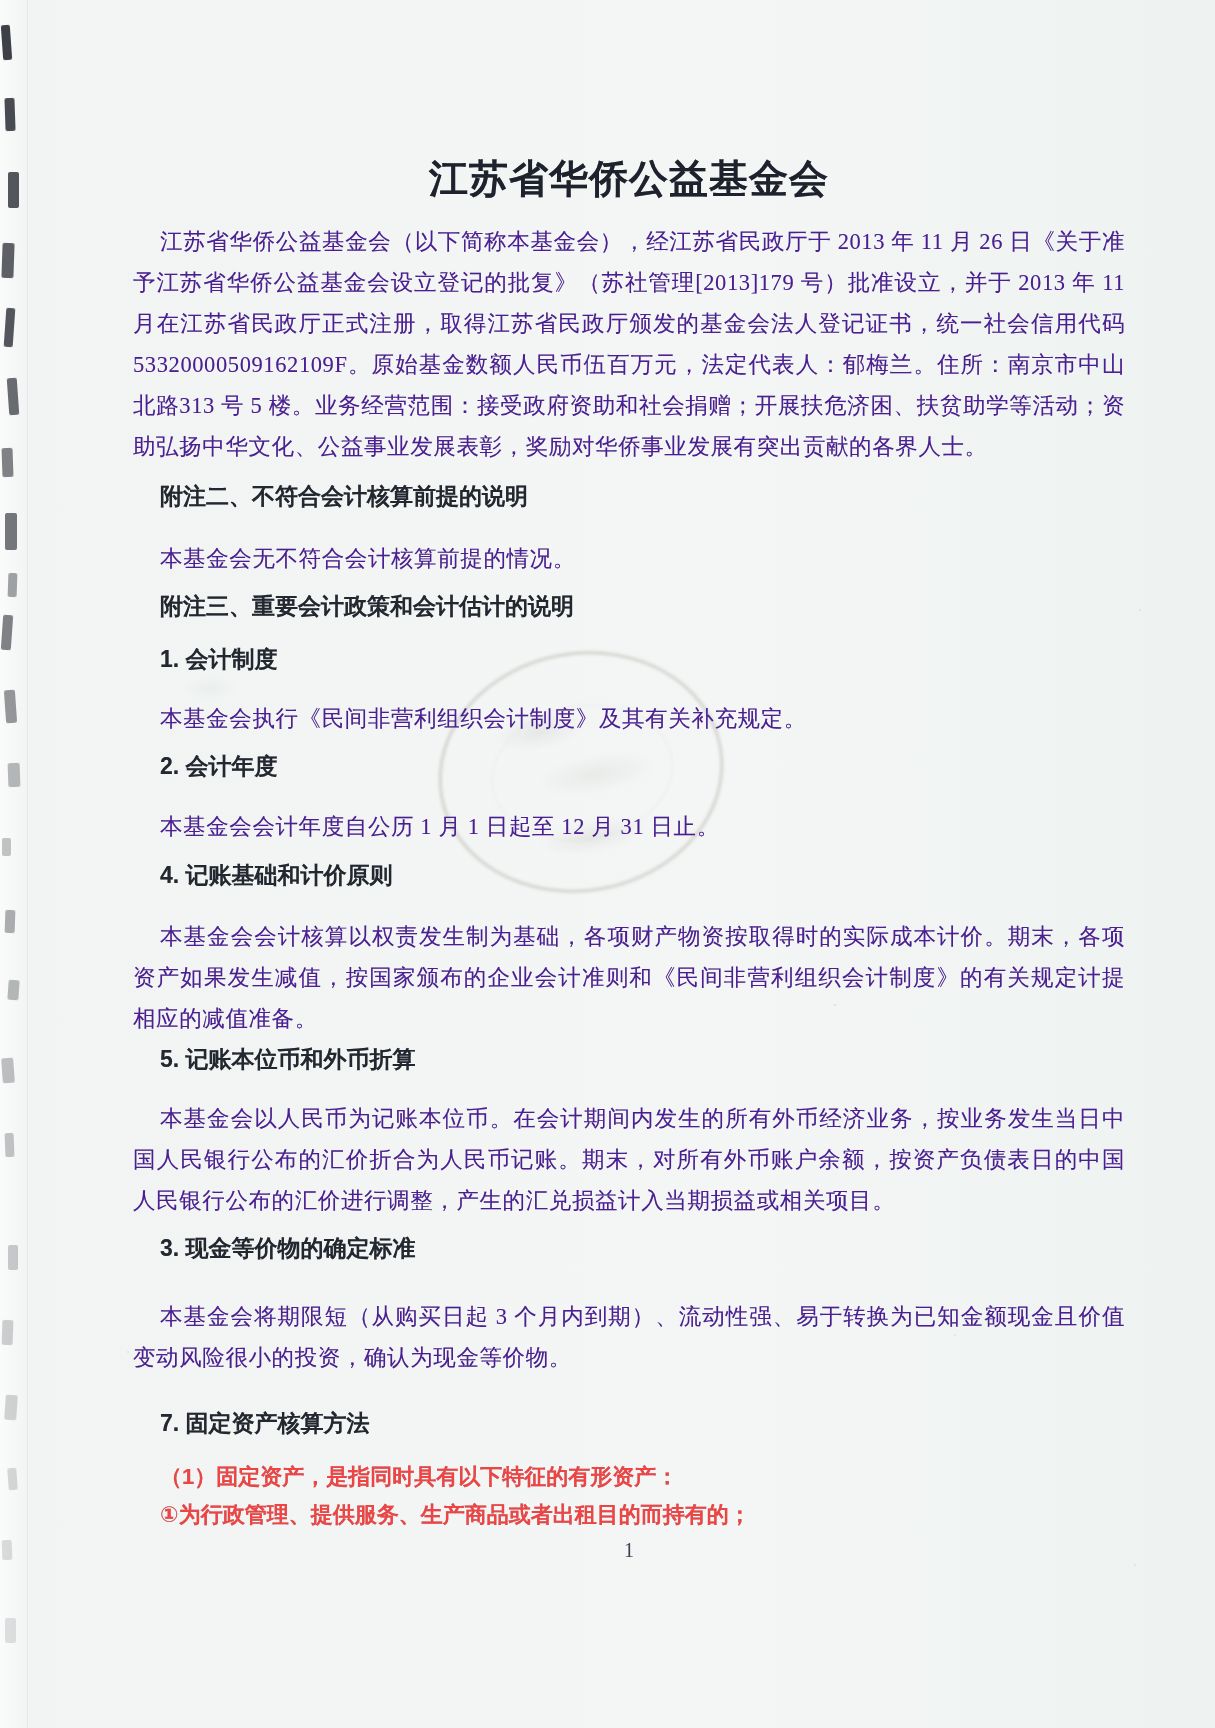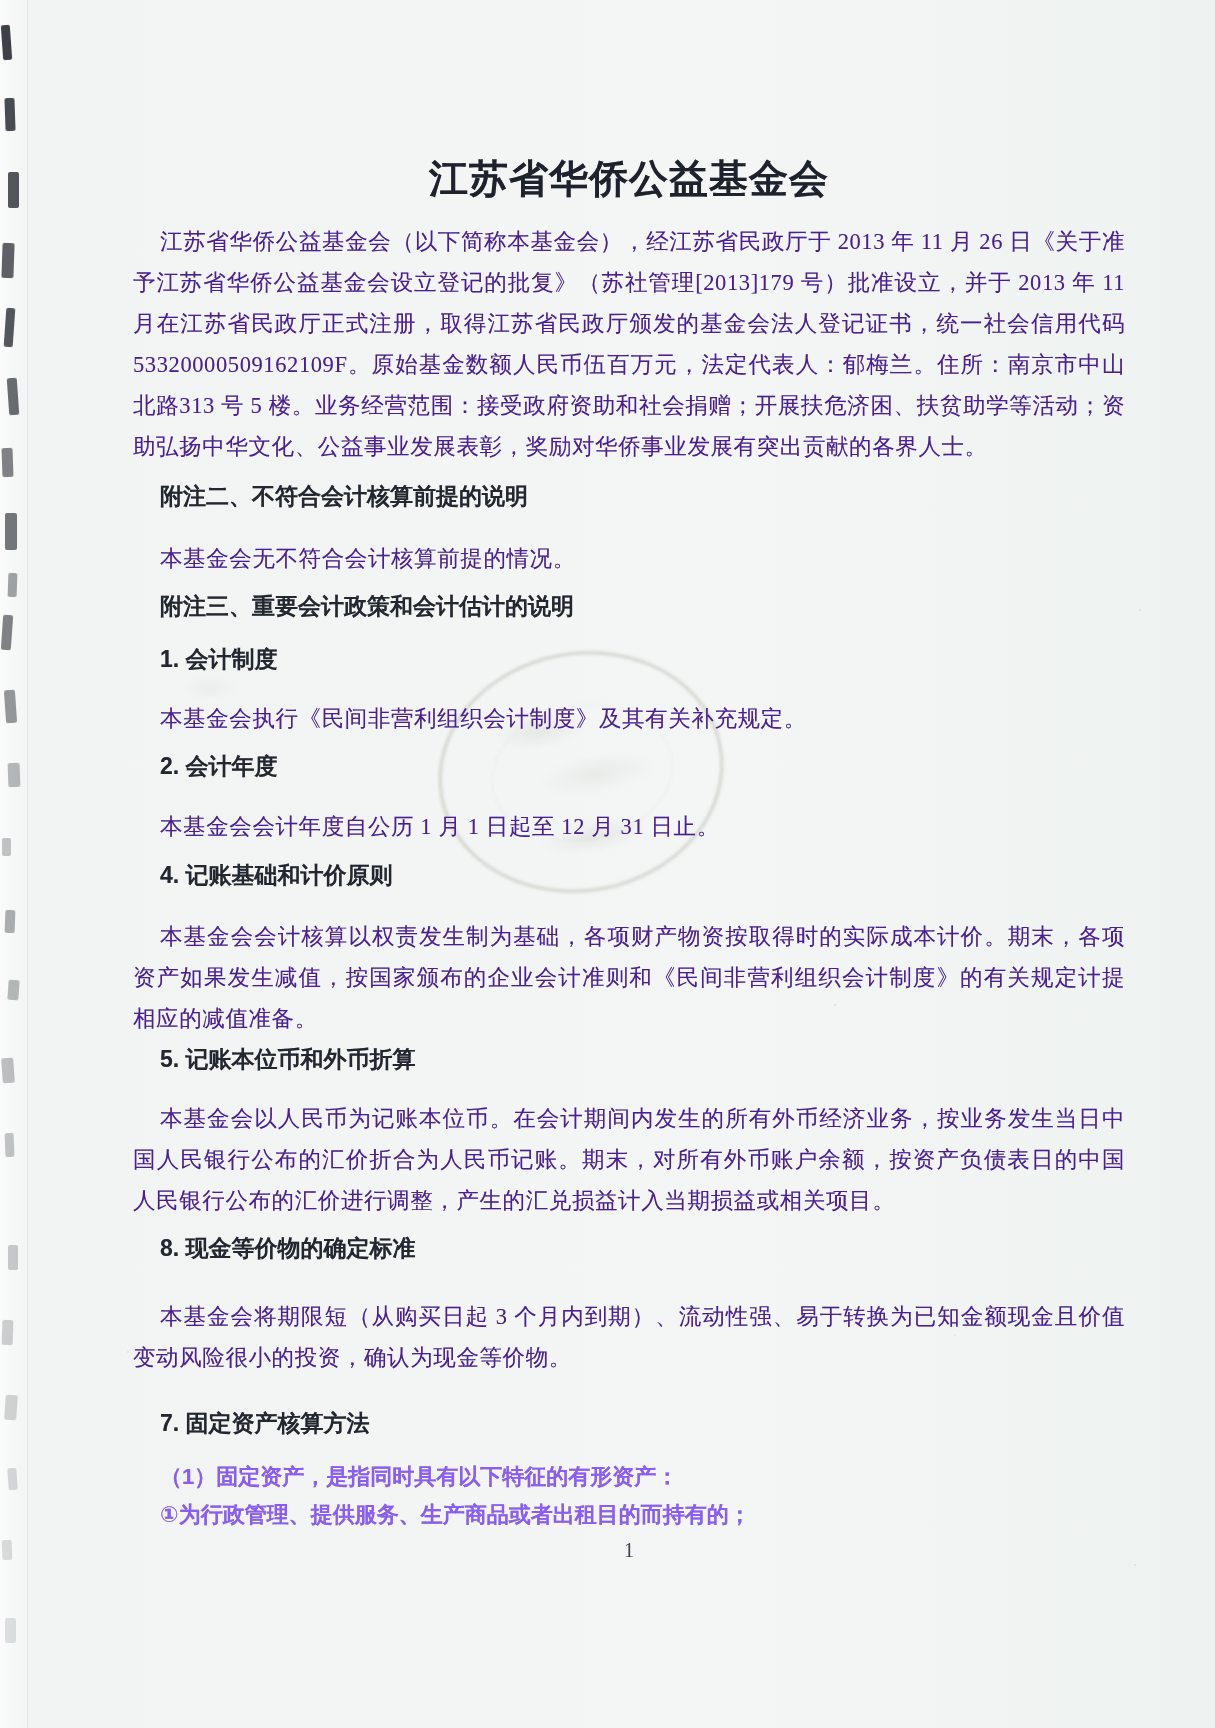--- a/index.html
+++ b/index.html
@@ -36,21 +36,21 @@
     font-size:23px;line-height:30px;color:#23272f;text-indent:27px;margin:0;
     text-shadow:0 0 .5px rgba(30,36,50,.4);
   }
   .p{
     font-size:22.5px;line-height:41px;color:#4c1d95;margin:0;
     text-align:justify;text-indent:27px;letter-spacing:.6px;
     text-shadow:0 0 .5px rgba(45,55,80,.35);
   }
   .li{
     font-family:"Liberation Sans","DejaVu Sans",sans-serif;font-weight:bold;
-    font-size:22px;line-height:38px;color:#8b5cf6;text-indent:27px;margin:0;
+    font-size:22px;line-height:38px;color:#ef4444;text-indent:27px;margin:0;
     text-shadow:0 0 .5px rgba(30,36,50,.35);
   }
   .page-num{
     font-size:20px;line-height:28px;color:#3a4150;text-align:center;margin:0;
   }
   .stamp{
     position:absolute;left:438px;top:652px;width:280px;height:234px;
     border:3px solid rgba(148,141,126,.33);border-radius:50%;
     transform:rotate(-10deg);filter:blur(1.6px);
     background:
@@ -106,20 +106,20 @@
   <p class="p" style="margin-top:27px">本基金会无不符合会计核算前提的情况。</p>
   <p class="h" style="margin-top:12px">附注三、重要会计政策和会计估计的说明</p>
   <p class="h" style="margin-top:23px">1. 会计制度</p>
   <p class="p" style="margin-top:24px">本基金会执行《民间非营利组织会计制度》及其有关补充规定。</p>
   <p class="h" style="margin-top:12px">2. 会计年度</p>
   <p class="p" style="margin-top:25px">本基金会会计年度自公历 1 月 1 日起至 12 月 31 日止。</p>
   <p class="h" style="margin-top:13px">4. 记账基础和计价原则</p>
   <p class="p" style="margin-top:26px">本基金会会计核算以权责发生制为基础，各项财产物资按取得时的实际成本计价。期末，各项资产如果发生减值，按国家颁布的企业会计准则和《民间非营利组织会计制度》的有关规定计提相应的减值准备。</p>
   <p class="h" style="margin-top:5px">5. 记账本位币和外币折算</p>
   <p class="p" style="margin-top:24px">本基金会以人民币为记账本位币。在会计期间内发生的所有外币经济业务，按业务发生当日中国人民银行公布的汇价折合为人民币记账。期末，对所有外币账户余额，按资产负债表日的中国人民银行公布的汇价进行调整，产生的汇兑损益计入当期损益或相关项目。</p>
-  <p class="h" style="margin-top:12px">8. 现金等价物的确定标准</p>
+  <p class="h" style="margin-top:12px">3. 现金等价物的确定标准</p>
   <p class="p" style="margin-top:33px">本基金会将期限短（从购买日起 3 个月内到期）、流动性强、易于转换为已知金额现金且价值变动风险很小的投资，确认为现金等价物。</p>
   <p class="h" style="margin-top:30px">7. 固定资产核算方法</p>
   <p class="li" style="margin-top:20px">（1）固定资产，是指同时具有以下特征的有形资产：</p>
   <p class="li" style="margin-top:0">①为行政管理、提供服务、生产商品或者出租目的而持有的；</p>
 
   <p class="page-num" style="margin-top:2px">1</p>
 </div>
 
 </body></html>

